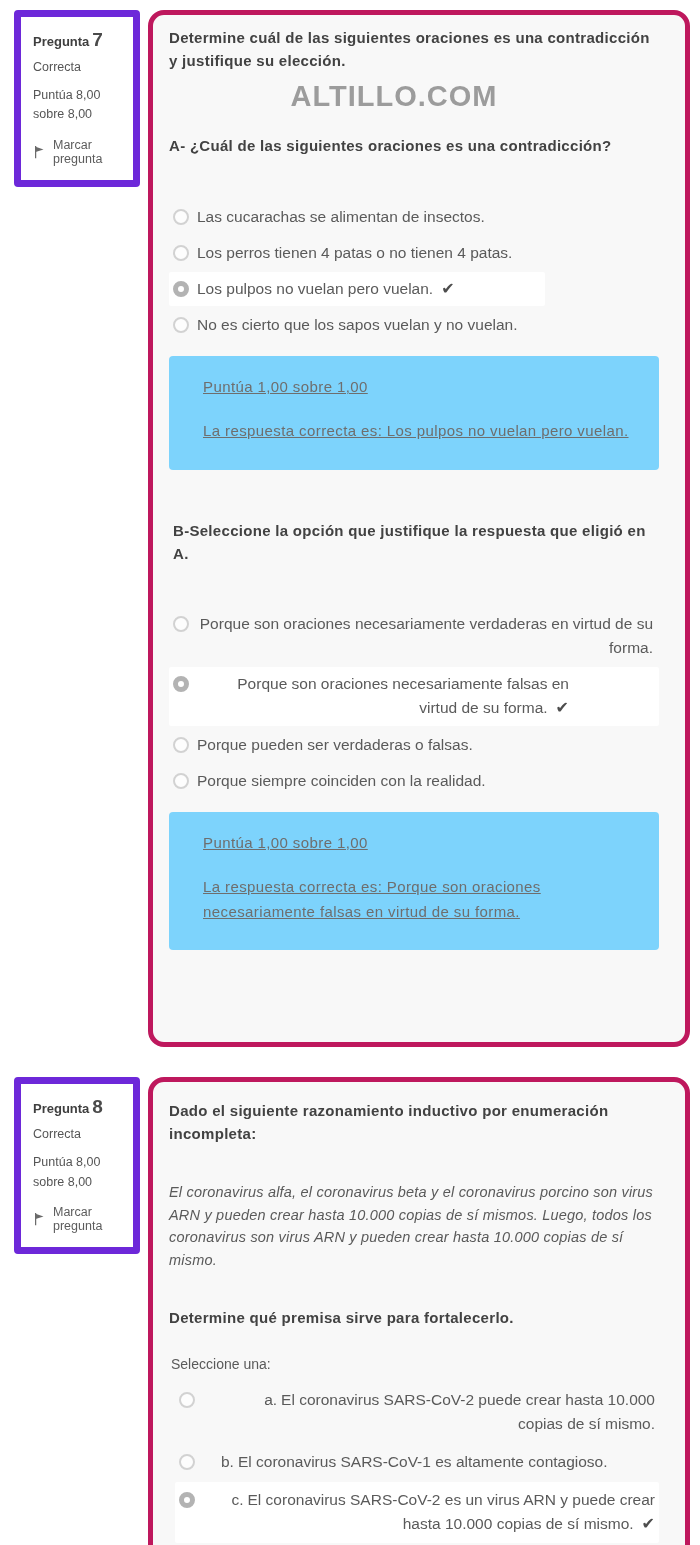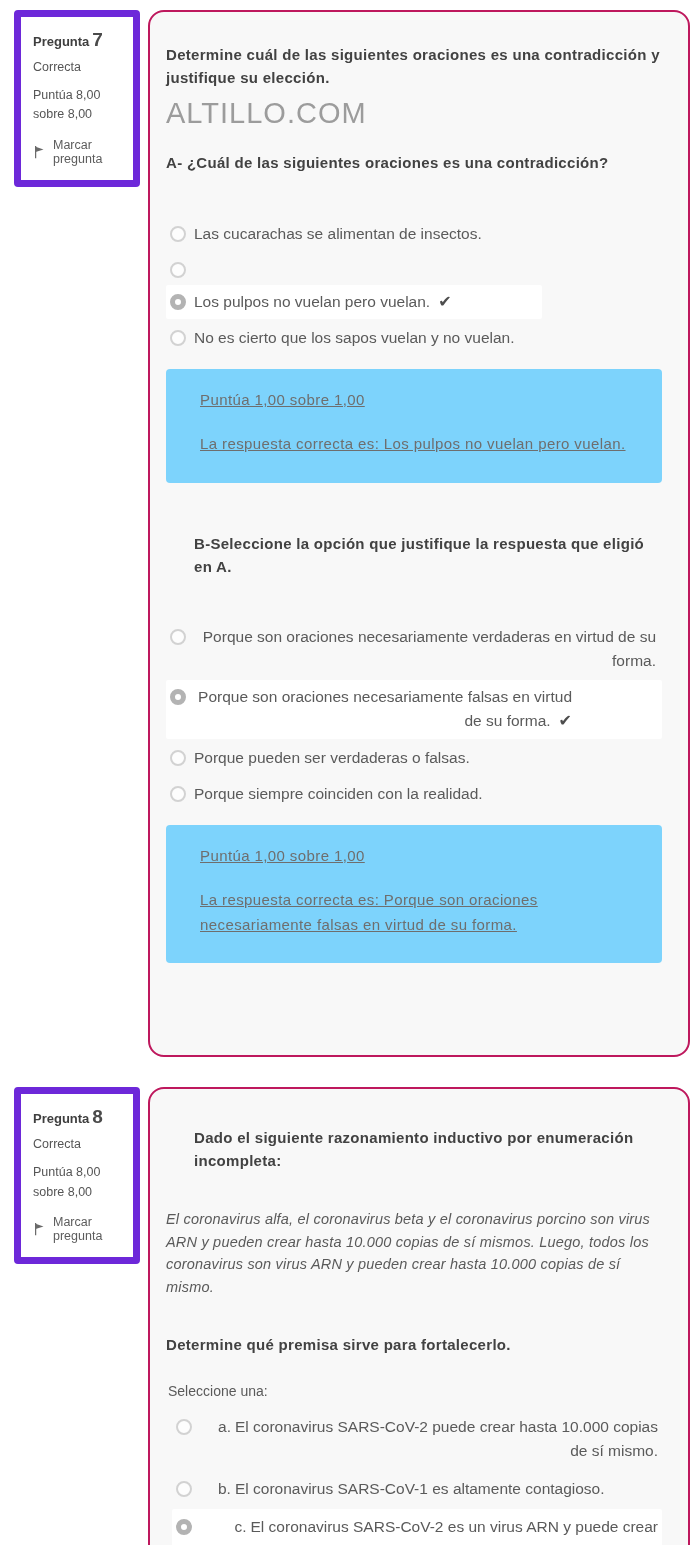--- a/index.html
+++ b/index.html
@@ -18,33 +18,33 @@
   .q-label { font-size: 13px; font-weight: bold; color: #3f3f3f; }
   .q-number { font-size: 19px; font-weight: bold; margin-left: 3px; }
   .q-state { font-size: 12.5px; color: #555; margin-top: 9px; }
   .q-grade { font-size: 12.5px; color: #555; margin-top: 12px; line-height: 1.55; }
   .q-flag { display: flex; align-items: center; gap: 6px; margin-top: 13px; font-size: 12.5px; color: #5c5c5c; cursor: pointer; }
   .flag-icon { width: 14px; height: 14px; flex: 0 0 14px; }
 
   
   .content-panel {
     flex: 1 1 auto; margin-right: 10px;
-    background: #f8f8f8; border: 2px solid #be185d; border-radius: 16px;
-    padding: 32px 26px 28px 16px;
+    background: #f8f8f8; border: 5px solid #be185d; border-radius: 16px;
+    padding: 12px 26px 28px 16px;
   }
   .q7 .content-panel { padding-bottom: 92px; }
 
   .prompt { font-size: 15px; font-weight: bold; color: #424242; line-height: 1.5; letter-spacing: .3px; }
   .watermark {
-    font-size: 29px; font-weight: normal; color: #9c9c9c;
+    text-align: center; font-size: 29px; font-weight: bold; color: #9c9c9c;
     letter-spacing: 1px; margin: 8px 40px 0 0;
   }
   .part-heading { font-size: 15px; font-weight: bold; color: #424242; line-height: 1.5; letter-spacing: .3px; }
   .part-a-heading { margin-top: 22px; }
-  .part-b-heading { margin-top: 50px; padding-left: 4px; margin-left: 24px; }
+  .part-b-heading { margin-top: 50px; padding-left: 4px; }
 
   .options { margin-top: 42px; text-align: right; }
   .option {
     display: flex; align-items: flex-start; gap: 8px;
     font-size: 15.5px; color: #5a5a5a; line-height: 1.55;
     padding: 5px 6px 5px 4px; margin-bottom: 2px; border-radius: 2px;
   }
   .option.selected { background: #ffffff; }
   .q7 .option.selected { width: fit-content; padding-right: 90px; }
   .radio {
@@ -55,21 +55,21 @@
   .check-icon { color: #4d4d4d; font-size: 16px; margin-left: 8px; font-weight: bold; }
 
   .feedback-box {
     background: #7dd3fc; border-radius: 4px; margin-top: 14px;
     padding: 22px 20px 26px 34px; color: #6e6e6e; text-decoration: underline;
   }
   .feedback-grade { font-size: 15px; letter-spacing: .4px; }
   .feedback-answer { font-size: 15px; letter-spacing: .4px; line-height: 1.65; margin-top: 24px; max-width: 430px; }
 
   
-  .q8 .intro { margin-top: 6px; margin-left: 28px; }
+  .q8 .intro { margin-top: 6px; }
   .q8 .argument {
     font-style: italic; font-size: 14.5px; color: #5a5a5a; line-height: 1.55;
     margin-top: 36px; letter-spacing: .2px;
   }
   .q8 .task { margin-top: 36px; }
   .select-label { font-size: 14px; color: #5a5a5a; margin-top: 26px; padding-left: 2px; }
   .q8 .options { margin-top: 10px; padding-left: 6px; }
   .q8 .option { gap: 26px; margin-bottom, : 4px; padding: 6px 4px; }
   .q8 .option .opt-text-wrap { max-width: 455px; }
   .opt-letter { margin-right: 4px; }
@@ -101,20 +101,21 @@
 
     <div class="part-heading part-a-heading">A- ¿Cuál de las siguientes oraciones es una contradicción?</div>
 
     <div class="options">
       <div class="option">
         <span class="radio"></span>
         <span>Las cucarachas se alimentan de insectos.</span>
       </div>
       <div class="option">
         <span class="radio"></span>
+        <span>Los perros tienen 4 patas o no tienen 4 patas.</span>
       </div>
       <div class="option selected">
         <span class="radio checked"></span>
         <span><span>Los pulpos no vuelan pero vuelan.</span><span class="check-icon">✔</span></span>
       </div>
       <div class="option">
         <span class="radio"></span>
         <span>No es cierto que los sapos vuelan y no vuelan.</span>
       </div>
     </div>

